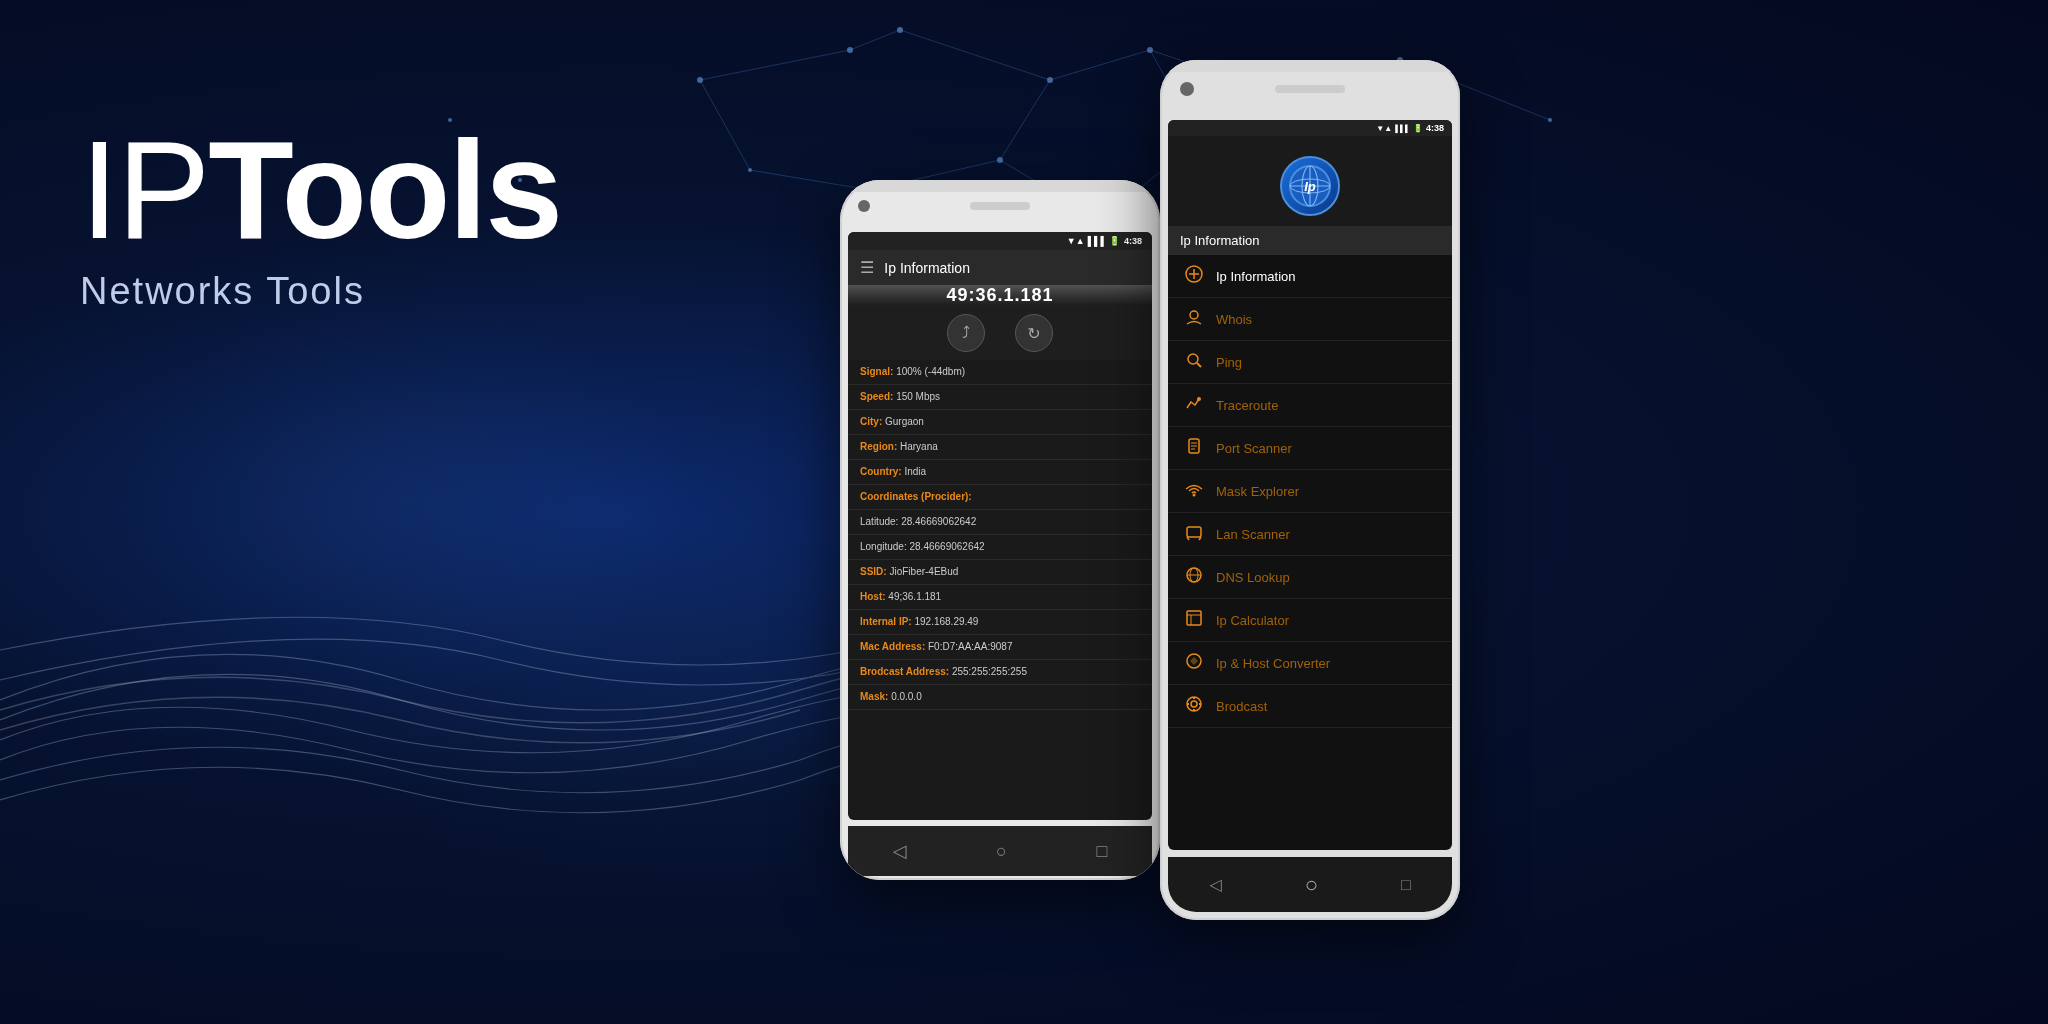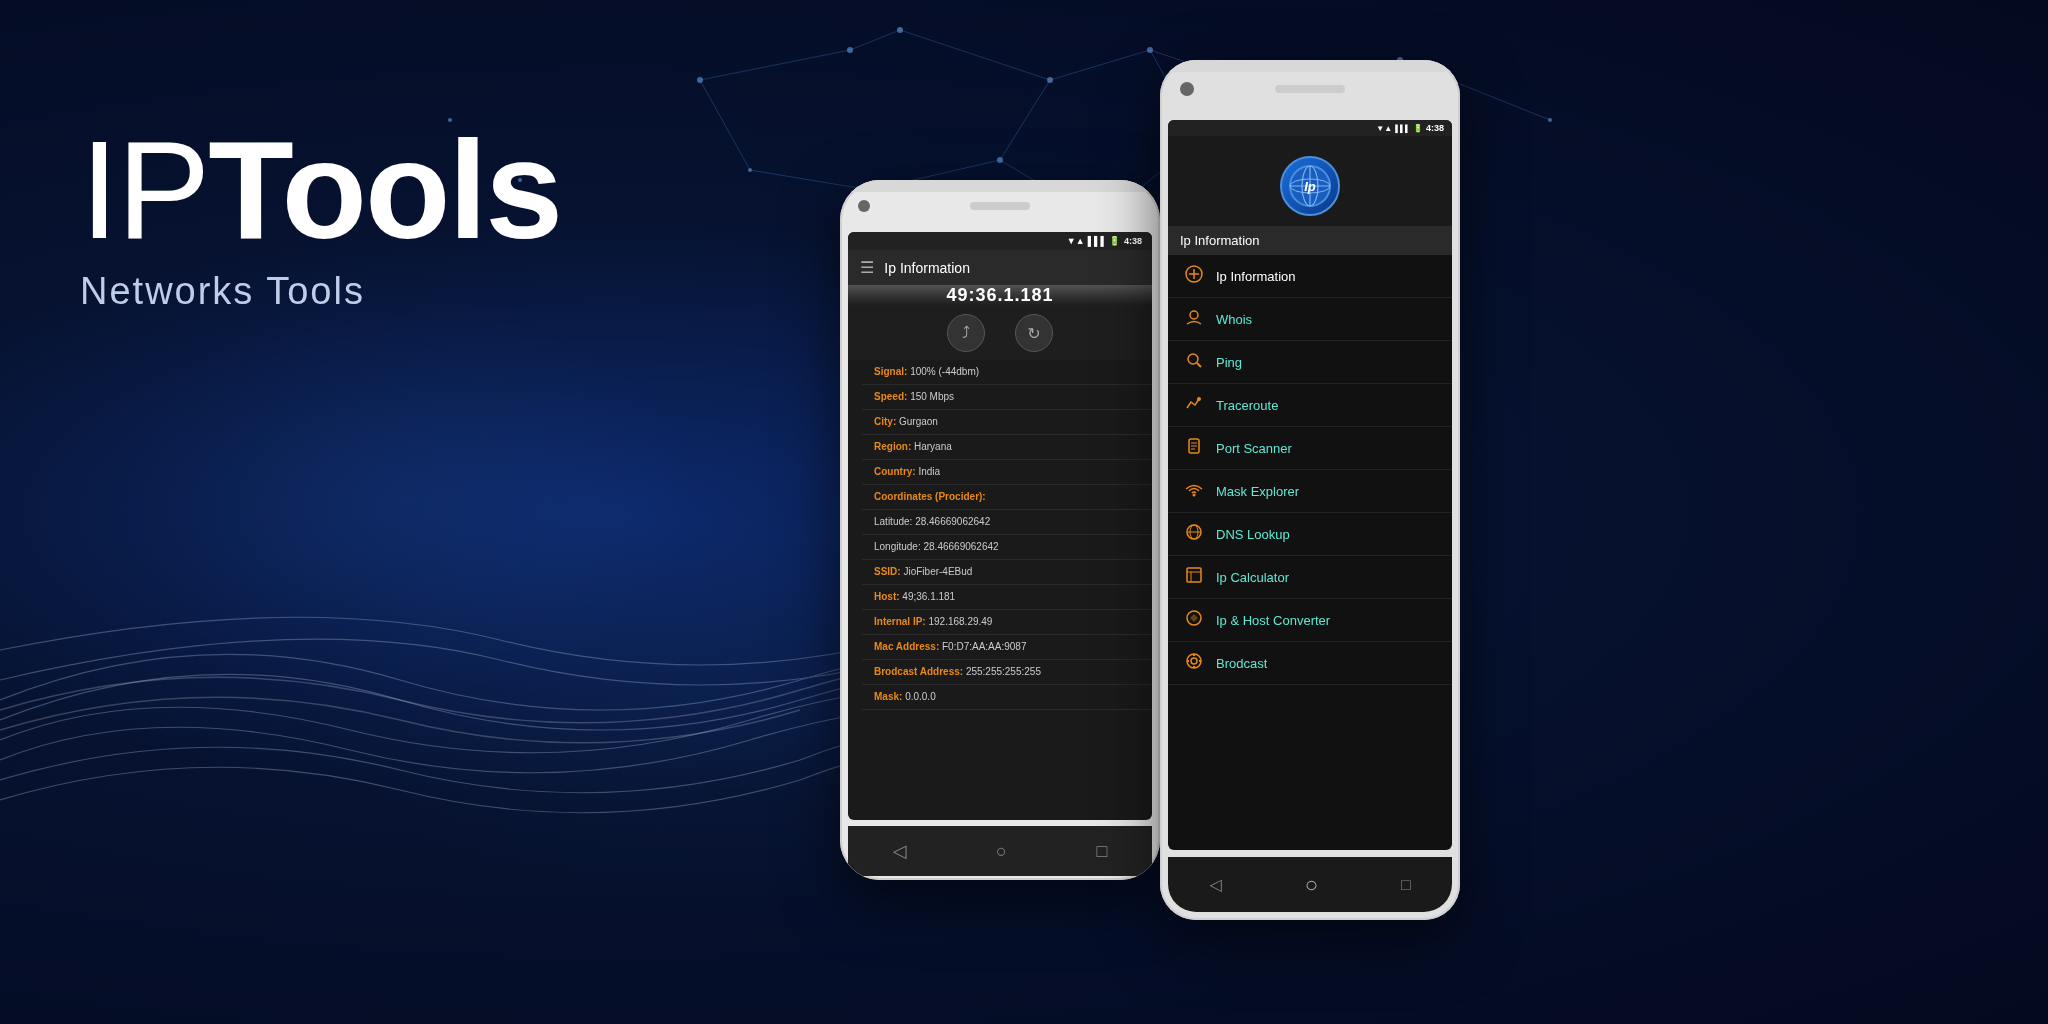--- a/index.html
+++ b/index.html
@@ -165,21 +165,20 @@
       background: #1a1a1a;
       padding: 0;
     }
 
     .info-row {
       padding: 5px 12px;
       border-bottom: 1px solid #2a2a2a;
       font-size: 10px;
       color: #ccc;
       line-height: 1.4;
-      margin-left: 14px;
     }
 
     .info-label {
       color: #e8891a;
       font-weight: bold;
     }
 
     
     .phone-nav {
       position: absolute;
@@ -243,21 +242,21 @@
     }
 
     .menu-item-icon {
       color: #e8891a;
       font-size: 16px;
       width: 20px;
       text-align: center;
     }
 
     .menu-item-label {
-      color: #5eead4;
+      color: #a16207;
       font-size: 13px;
     }
 
     .menu-item.active .menu-item-label {
       color: white;
       font-weight: 500;
     }
 
     
     .phone-speaker {
@@ -548,20 +547,28 @@
             <span class="menu-item-icon"><svg width="18" height="18" viewBox="0 0 18 18">
                 <path d="M1 9 Q9 2 17 9" fill="none" stroke="#e8891a" stroke-width="1.5"></path>
                 <path d="M4 11 Q9 6 14 11" fill="none" stroke="#e8891a" stroke-width="1.5"></path>
                 <path d="M7 13 Q9 11 11 13" fill="none" stroke="#e8891a" stroke-width="1.5"></path>
                 <circle cx="9" cy="15" r="1.5" fill="#e8891a"></circle>
               </svg></span>
             <span class="menu-item-label">Mask Explorer</span>
           </div>
           <div class="menu-item">
             <span class="menu-item-icon"><svg width="18" height="18" viewBox="0 0 18 18">
+                <rect x="2" y="4" width="14" height="10" rx="2" fill="none" stroke="#e8891a" stroke-width="1.5"></rect>
+                <line x1="2" y1="14" x2="4" y2="17" stroke="#e8891a" stroke-width="1.5"></line>
+                <line x1="16" y1="14" x2="14" y2="17" stroke="#e8891a" stroke-width="1.5"></line>
+              </svg></span>
+            <span class="menu-item-label">Lan Scanner</span>
+          </div>
+          <div class="menu-item">
+            <span class="menu-item-icon"><svg width="18" height="18" viewBox="0 0 18 18">
                 <circle cx="9" cy="9" r="7" fill="none" stroke="#e8891a" stroke-width="1.5"></circle>
                 <line x1="2" y1="9" x2="16" y2="9" stroke="#e8891a" stroke-width="1"></line>
                 <ellipse cx="9" cy="9" rx="4" ry="7" fill="none" stroke="#e8891a" stroke-width="1"></ellipse>
               </svg></span>
             <span class="menu-item-label">DNS Lookup</span>
           </div>
           <div class="menu-item">
             <span class="menu-item-icon"><svg width="18" height="18" viewBox="0 0 18 18">
                 <rect x="2" y="2" width="14" height="14" rx="1" fill="none" stroke="#e8891a" stroke-width="1.5"></rect>
                 <line x1="2" y1="6" x2="16" y2="6" stroke="#e8891a" stroke-width="1"></line>

